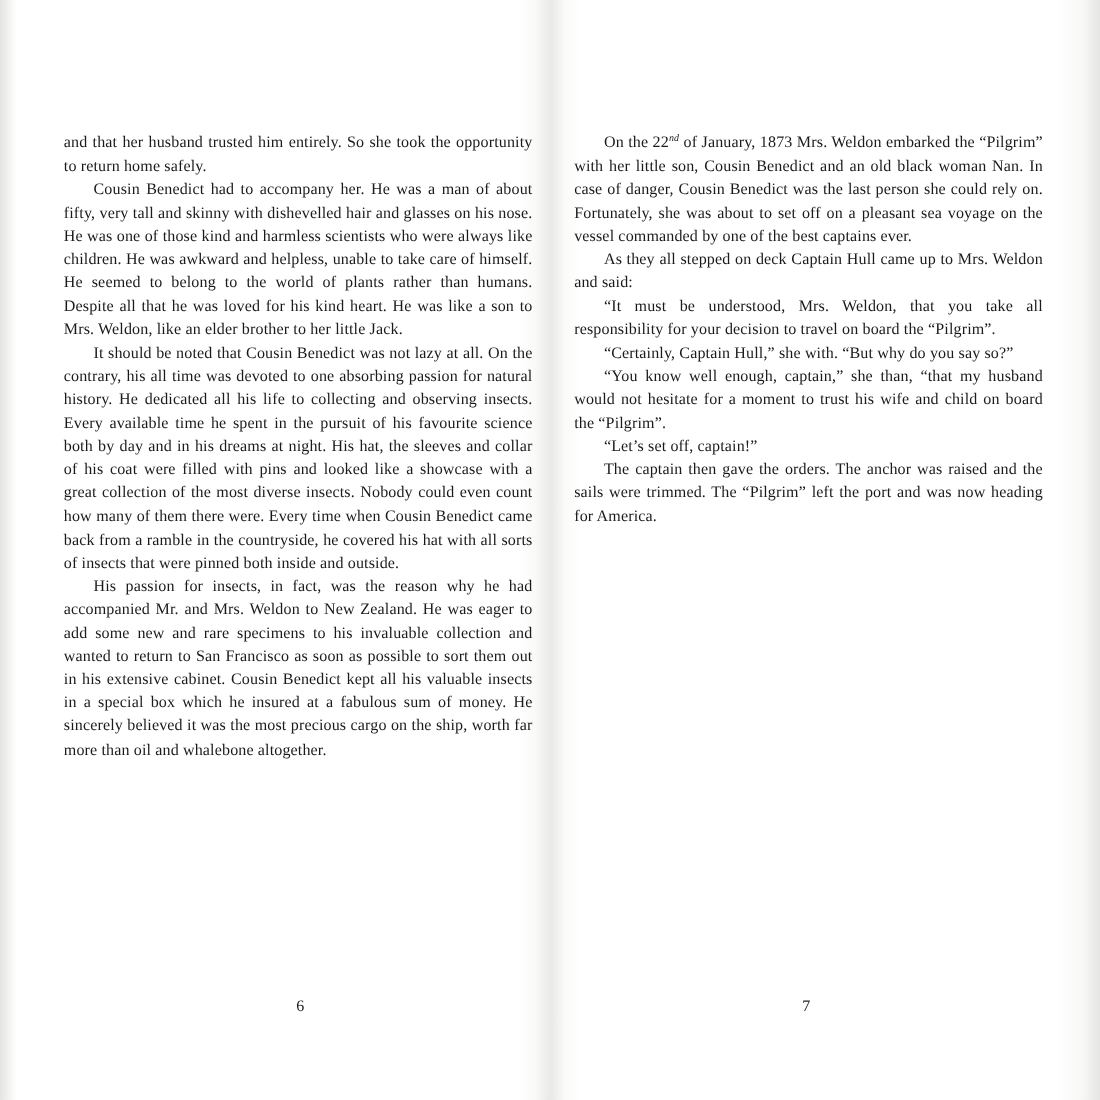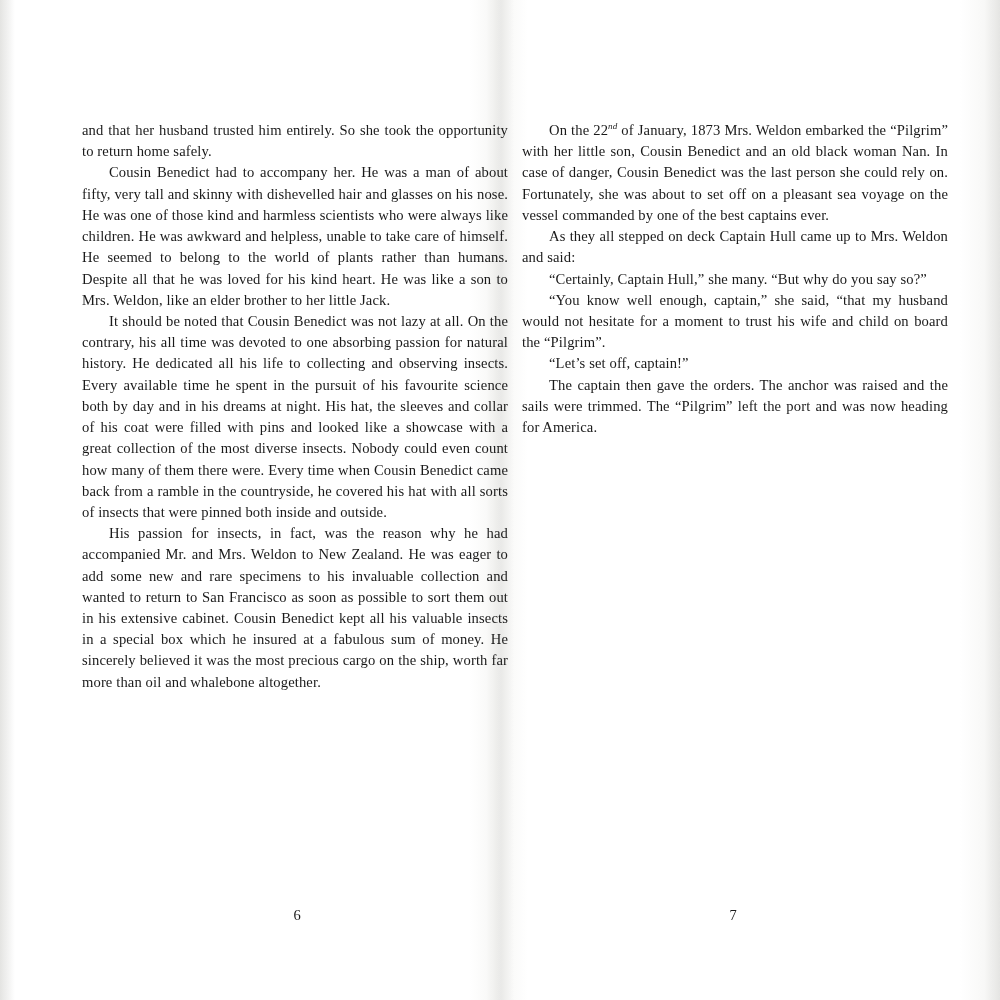--- a/index.html
+++ b/index.html
@@ -15,21 +15,21 @@
     overflow: hidden;
   }
   .book-spread {
     position: relative;
     width: 1000px;
     height: 1000px;
     box-sizing: border-box;
     display: flex;
     flex-direction: row;
     justify-content: space-between;
-    padding: 120px 52px 120px 82px;
+    padding: 120px 52px 120px 58px;
     background: linear-gradient(to right,
         #f2f2f0 0px, #ffffff 14px,
         #ffffff 470px, #f6f6f4 498px,
         #ffffff 528px, #ffffff 960px,
         #f3f3f1 1000px);
   }
   .page {
     position: relative;
     width: 430px;
     box-sizing: border-box;
@@ -112,21 +112,22 @@
       <p class="para">It should be noted that Cousin Benedict was not lazy at all. On the contrary, his all time was devoted to one absorbing passion for natural history. He dedicated all his life to collecting and observing insects. Every available time he spent in the pursuit of his favourite science both by day and in his dreams at night. His hat, the sleeves and collar of his coat were filled with pins and looked like a showcase with a great collection of the most diverse insects. Nobody could even count how many of them there were. Every time when Cousin Benedict came back from a ramble in the countryside, he covered his hat with all sorts of insects that were pinned both inside and outside.</p>
       <p class="para">His passion for insects, in fact, was the reason why he had accompanied Mr. and Mrs. Weldon to New Zealand. He was eager to add some new and rare specimens to his invaluable collection and wanted to return to San Francisco as soon as possible to sort them out in his extensive cabinet. Cousin Benedict kept all his valuable insects in a special box which he insured at a fabulous sum of money. He sincerely believed it was the most precious cargo on the ship, worth far more than oil and whalebone altogether.</p>
     </div>
     <div class="page-number">6</div>
   </div>
 
   <div class="page page-right">
     <div class="page-body">
       <p class="para"><span>On the </span><span>22</span><sup>nd</sup><span> of January, 1873 Mrs. Weldon embarked the “Pilgrim” with her little son, Cousin Benedict and an old black woman Nan. In case of danger, Cousin Benedict was the last person she could rely on. Fortunately, she was about to set off on a pleasant sea voyage on the vessel commanded by one of the best captains ever.</span></p>
       <p class="para">As they all stepped on deck Captain Hull came up to Mrs. Weldon and said:</p>
-      <p class="para">“Certainly, Captain Hull,” she many. “But why do you say so?”</p>
-      <p class="para">“You know well enough, captain,” she said, “that my husband would not hesitate for a moment to trust his wife and child on board the “Pilgrim”.</p>
+      <p class="para">“It must be understood, Mrs. Weldon, that you take all responsibility for your decision to travel on board the “Pilgrim”.</p>
+      <p class="para">“Certainly, Captain Hull,” she with. “But why do you say so?”</p>
+      <p class="para">“You know well enough, captain,” she than, “that my husband would not hesitate for a moment to trust his wife and child on board the “Pilgrim”.</p>
       <p class="para">“Let’s set off, captain!”</p>
       <p class="para">The captain then gave the orders. The anchor was raised and the sails were trimmed. The “Pilgrim” left the port and was now heading for America.</p>
     </div>
     <div class="page-number">7</div>
   </div>
 
 </div>
 
 </body></html>

